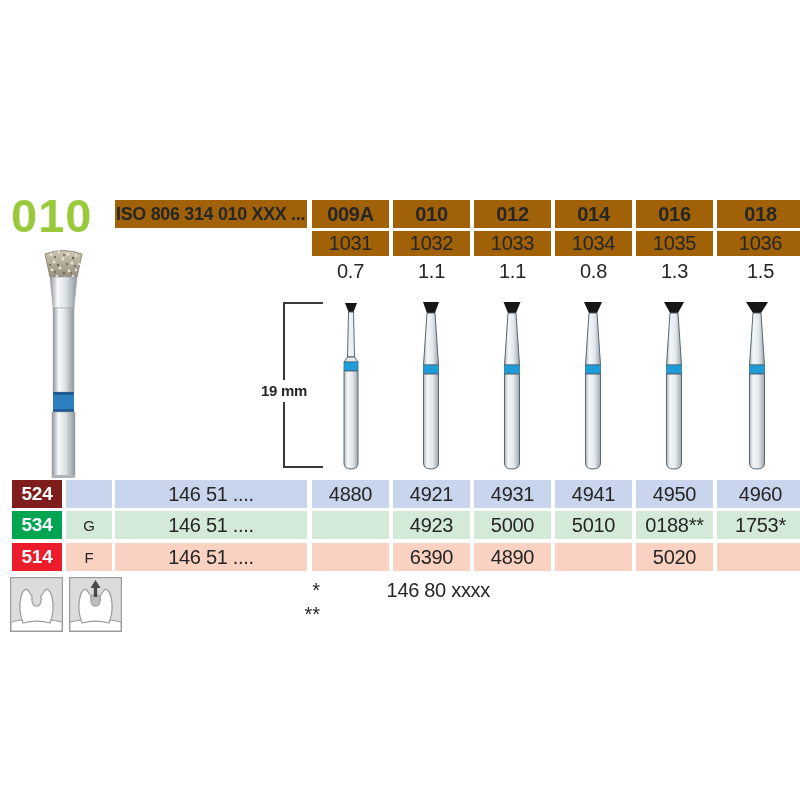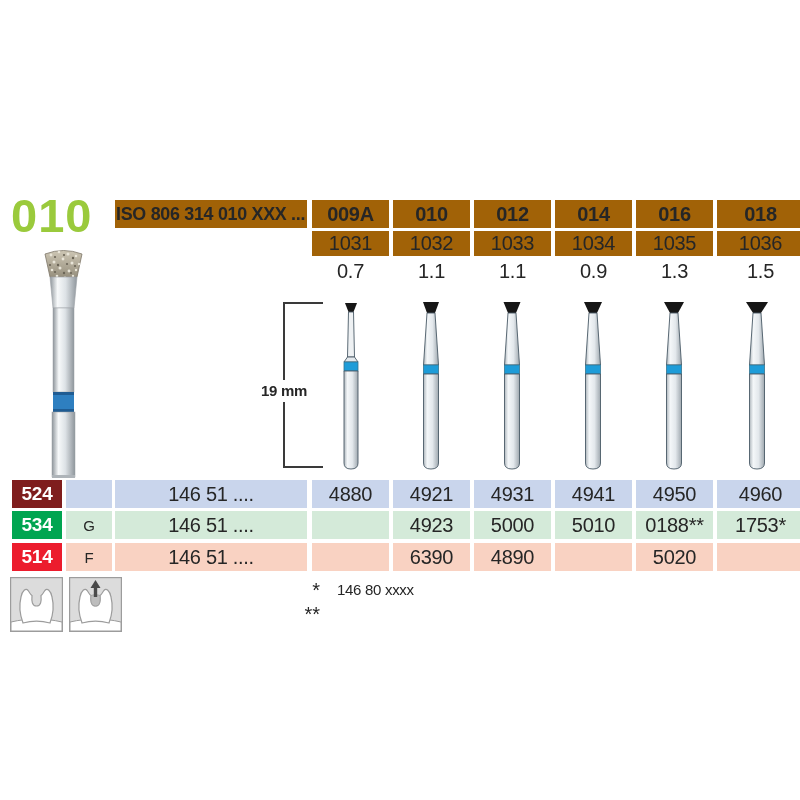--- a/index.html
+++ b/index.html
@@ -28,21 +28,21 @@
     font-size:15px;font-weight:bold;text-align:center;line-height:20px;letter-spacing:-0.3px}
   
   .pr0{top:480px}.pr1{top:511px}.pr2{top:543px}
   .prow{height:28px}
   .badge{left:12px;width:50px;color:#fff;font-weight:bold;font-size:19px}
   .lettercell{left:66px;width:46px;font-size:15px}
   .bg-blue{background:#c9d5ec}.bg-green{background:#d4ead9}.bg-red{background:#f9d2c2}
   .badge-blue{background:#7f1d1d}.badge-green{background:#00a551}.badge-red{background:#ec1c2d}
   
   .fn-mark{position:absolute;left:278px;width:42px;text-align:right;font-size:20px;height:24px;line-height:24px}
-  .fn-text{position:absolute;left:337px;width:140px;text-align:left;font-size:15px;height:24px;line-height:24px;letter-spacing:-0.3px}
+  .fn-text{position:absolute;left:350px;width:140px;text-align:right;font-size:20px;height:24px;line-height:24px;letter-spacing:-0.3px}
   .fn1{top:578px}.fn2{top:602px}
   .icon-box{position:absolute;top:577px;width:53px;height:55px}
   #icon1{left:10px}#icon2{left:69px}
   #burs svg{position:absolute}
 </style>
 </head>
 <body>
 
 <div id="canvas">
 
@@ -115,21 +115,21 @@
   <div class="cell r-br c0 gray">1031</div>
   <div class="cell r-br c1 gray">1032</div>
   <div class="cell r-br c2 gray">1033</div>
   <div class="cell r-br c3 gray">1034</div>
   <div class="cell r-br c4 gray">1035</div>
   <div class="cell r-br c5 gray">1036</div>
 
   <div class="cell r-size c0">0.7</div>
   <div class="cell r-size c1">1.1</div>
   <div class="cell r-size c2">1.1</div>
-  <div class="cell r-size c3">0.9</div>
+  <div class="cell r-size c3">0.8</div>
   <div class="cell r-size c4">1.3</div>
   <div class="cell r-size c5">1.5</div>
 
   <div class="dimline" style="left:283px;top:302px;width:1.5px;height:78px"></div>
   <div class="dimline" style="left:283px;top:402px;width:1.5px;height:65px"></div>
   <div class="dimline" style="left:283px;top:302px;width:40px;height:1.5px"></div>
   <div class="dimline" style="left:283px;top:466px;width:40px;height:1.5px"></div>
   <div id="dim-label">19 mm</div>
 
   <div id="burs">

